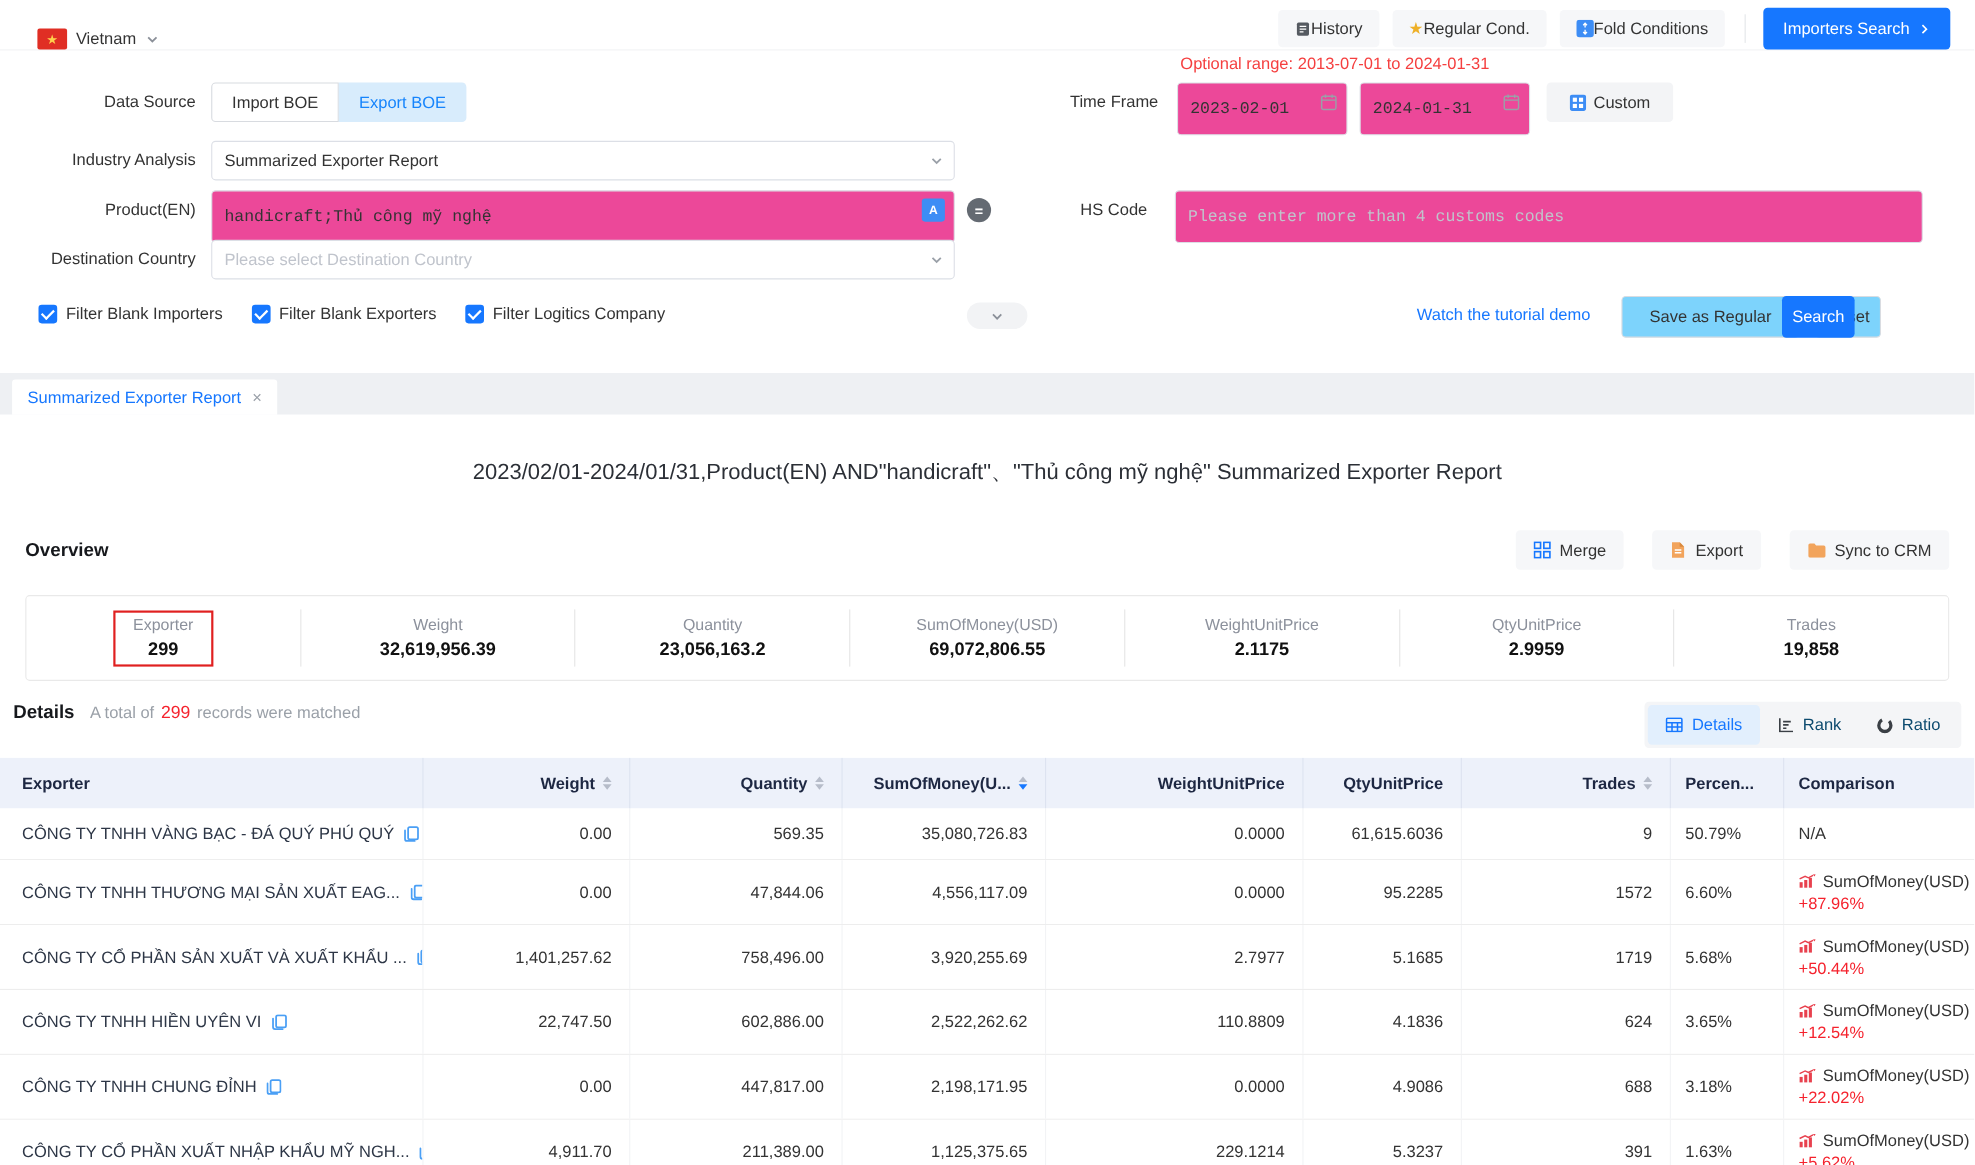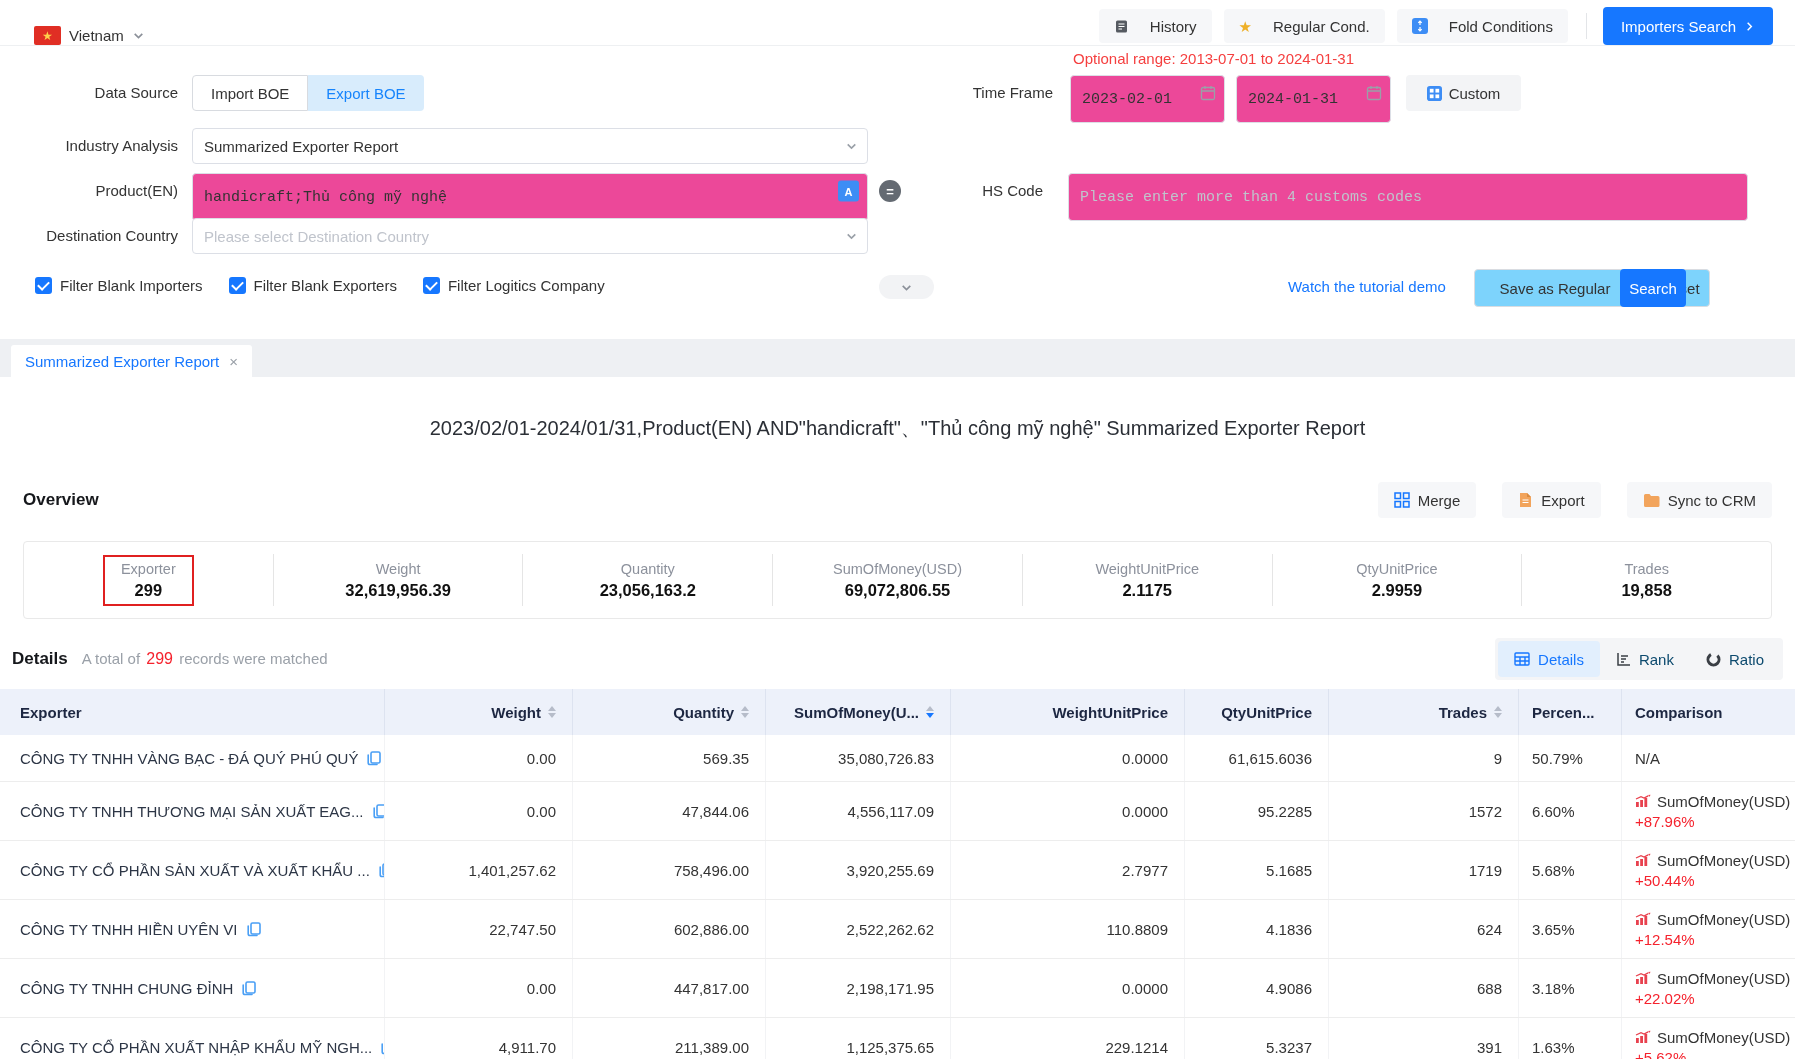--- a/index.html
+++ b/index.html
@@ -10,21 +10,21 @@
 
 .topbar{height:46px;display:flex;align-items:flex-end;justify-content:space-between;
   padding:0 22px 0 34px;border-bottom:1px solid #eef0f2;background:#fff}
 .country{display:flex;align-items:center;gap:8px;cursor:pointer}
 .flag{width:27px;height:19px;background:#e02e24;border-radius:2px;display:flex;
   align-items:center;justify-content:center;color:#ffd04c;font-size:12px;line-height:1}
 .flag::after{content:"★"}
 .country-name{font-size:15px;color:#333}
 .chev{display:inline-flex}
 .topbar-right{display:flex;align-items:center}
-.tb-btn{height:34px;display:flex;align-items:center;gap:21px;background:#f6f7f9;
+.tb-btn{height:34px;display:flex;align-items:center;gap:0;background:#f6f7f9;
   border:none;border-radius:4px;padding:0 15px;font-size:15px;color:#333;
   font-family:inherit;cursor:pointer;margin-left:12px}
 .tb-sep{width:1px;height:26px;background:#e3e5e8;margin:0 16px 0 18px}
 .adv-btn{height:38px;display:flex;align-items:center;gap:8px;background:#1677ff;color:#fff;
   border:none;border-radius:4px;padding:0 18px;font-size:15px;font-family:inherit;cursor:pointer}
 .star-ic{color:#eeb028;font-size:15px;line-height:1}
 
 
 .form-area{position:relative;height:293px;background:#fff}
 .flabel{position:absolute;height:36px;line-height:36px;text-align:right;color:#333;font-size:15px}
@@ -87,21 +87,21 @@
 
 .stats-card{margin:23px 23px 0 23px;height:78px;border:1px solid #e9e9e9;border-radius:4px;
   display:flex;align-items:center}
 .stat{flex:1;display:flex;justify-content:center;align-items:center;height:52px}
 .stat + .stat{border-left:1px solid #e5e5e5}
 .stat-box{text-align:center;padding:4px 16px}
 .stat.hl .stat-box{border:2px solid #e02020}
 .stat-label{font-size:14.5px;color:#8c919c}
 .stat-value{font-size:16.5px;font-weight:bold;color:#111;margin-top:4px}
 
-.details-row{display:flex;align-items:center;justify-content:space-between;
+.details-row{display:flex;align-items:flex-start;justify-content:space-between;
   margin:19px 12px 0 12px;height:42px}
 .details-left{display:flex;align-items:baseline;gap:14px}
 .muted{color:#9aa0a8;font-size:15px}
 .count-red{color:#f5222d;font-size:16px;margin:0 2px}
 .view-group{display:flex;align-items:center;background:#f4f5f7;border-radius:4px;padding:3px;height:42px}
 .view-btn{height:36px;display:flex;align-items:center;gap:8px;padding:0 16px;border:none;
   background:transparent;border-radius:4px;font-size:15px;color:#0c4a6e;font-family:inherit;cursor:pointer}
 .view-btn.active{background:#e2effd;color:#1677ff}
 
 

